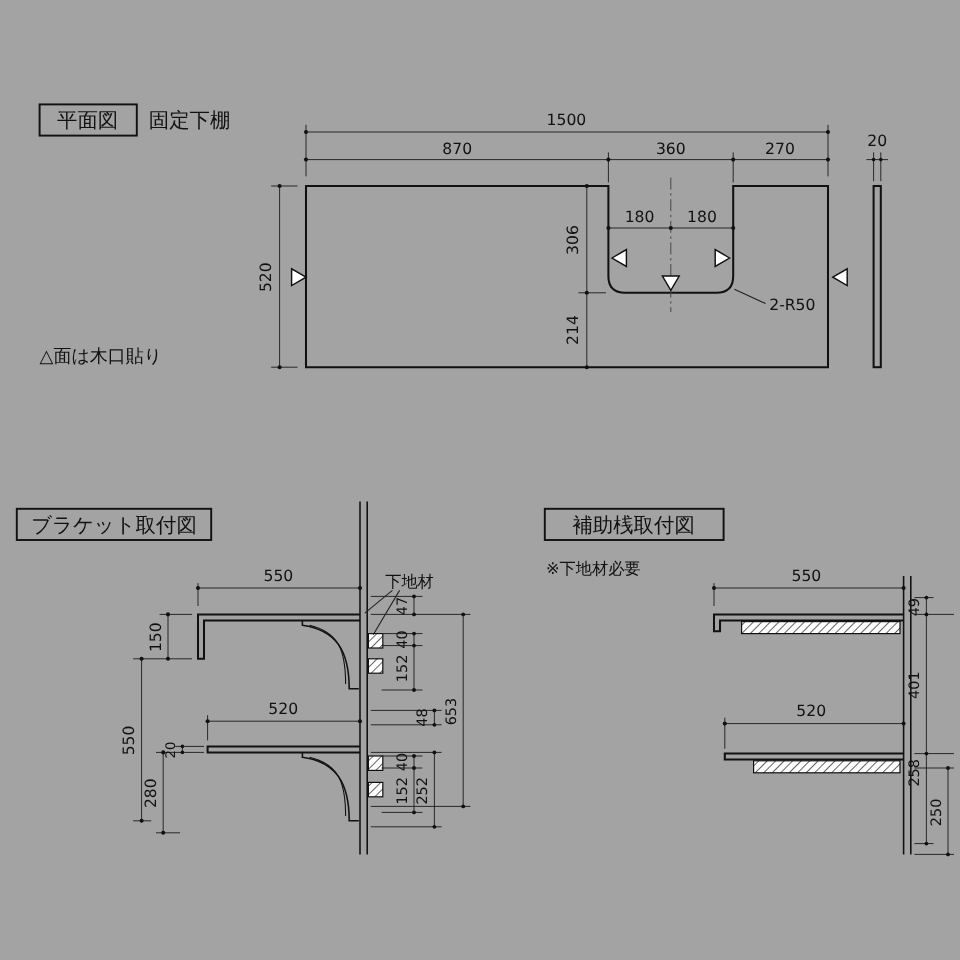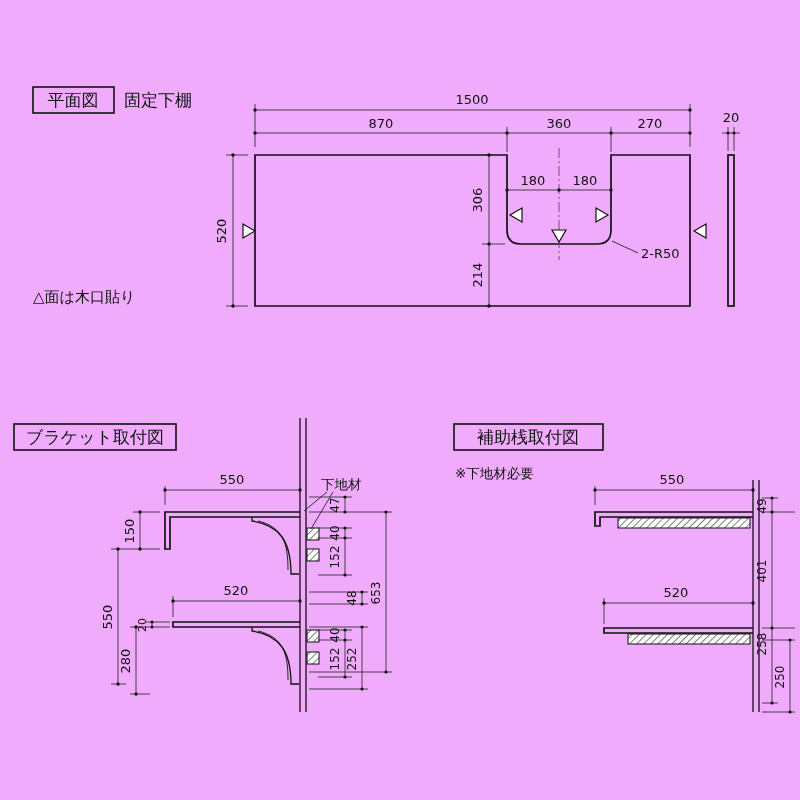--- a/index.html
+++ b/index.html
@@ -1,16 +1,16 @@
 <!DOCTYPE html>
 <html><head>
 <meta charset="utf-8">
 <style>
   html,body { margin:0; padding:0; background:#ffffff; }
-  .stage { width:800px; height:800px; background:#f0abfc; position:relative; }
+  .stage { width:800px; height:800px; background:#a3a3a3; position:relative; }
   svg { font-family:"DejaVu Sans","Liberation Sans",sans-serif; }
   .t   { font-size:13px; fill:#111; }
   .t12 { font-size:12px; fill:#111; }
   .t11 { font-size:11px; fill:#111; }
   .title { font-size:17px; fill:#111; }
   .note  { font-size:15px; fill:#111; }
   .note2 { font-size:13.5px; fill:#111; }
   .dim, .ext { stroke:#222; stroke-width:0.8; fill:none; }
   .ldr { stroke:#222; stroke-width:0.9; fill:none; }
   .outline { stroke:#111; stroke-width:1.7; fill:none; stroke-linejoin:miter; }

